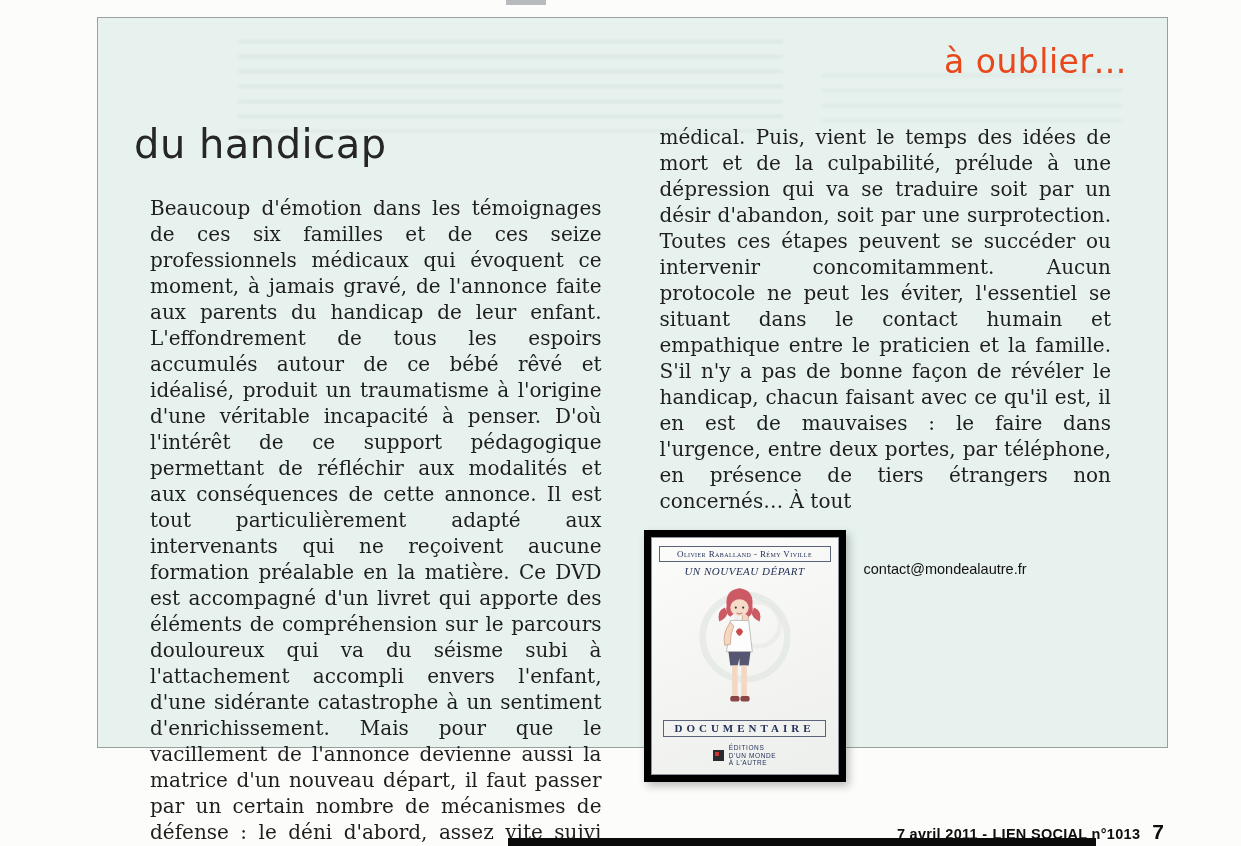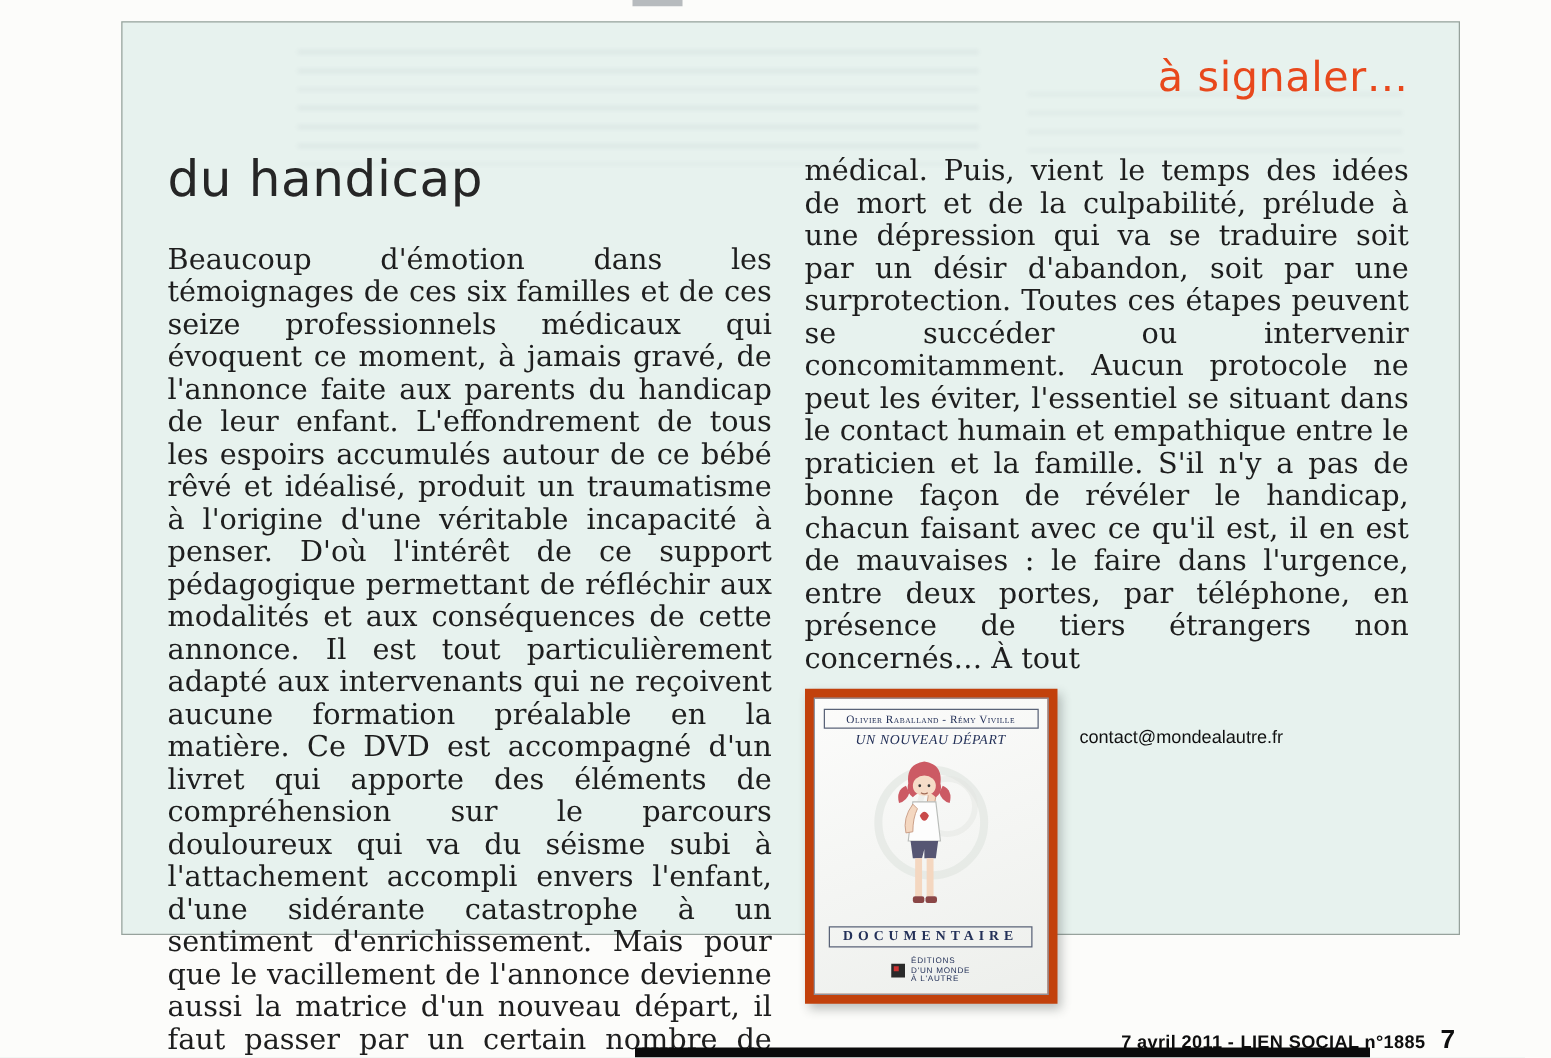--- a/index.html
+++ b/index.html
@@ -46,35 +46,35 @@
     font-family: "DejaVu Sans", sans-serif;
     font-weight: 500;
     font-size: 40px; line-height: 47px;
     letter-spacing: .5px;
     color: #262626;
     margin: 56px 0 0;
   }
 
   .body-text {
     font-family: "DejaVu Serif", serif;
-    font-size: 23px; line-height: 26px;
+    font-size: 20px; line-height: 26px;
     color: #1e1e1e;
     text-align: justify;
-    margin: 0;
+    margin: 16px;
   }
   .col-left .body-text { margin-top: 27px; }
   .col-right > .body-text { margin-top: 106px; }
 
   .media-row { display: flex; margin-top: 11px; }
   .media-right { flex: 1; min-width: 0; padding-left: 18px; }
 
   
   .dvd-outer {
     width: 202px; flex: 0 0 202px;
-    background: #c2410c;
+    background: #000000;
     padding: 7px;
     box-shadow: 3px 4px 8px rgba(40,50,45,.3);
     align-self: flex-start;
   }
   .dvd {
     border: 1px solid #8d93a0;
     background: linear-gradient(160deg, #fcfcfb, #edefec);
     padding: 8px 7px 7px;
     text-align: center;
   }
@@ -149,21 +149,21 @@
   .scan-smudge { position: absolute; left: 506px; top: 0; width: 40px; height: 5px; background: #9aa0a4; opacity: .7; }
 </style>
 </head>
 <body>
 
 <div class="page">
 
   <div class="ghost ghost-a"></div>
   <div class="ghost ghost-b"></div>
 
-  <div class="section-label">à signaler…</div>
+  <div class="section-label">à oublier…</div>
 
   <div class="columns">
 
     <div class="col col-left">
       <h1 class="article-title"><br><span>du handicap</span></h1>
       <p class="body-text">Beaucoup d'émotion dans les témoignages de ces six familles et de ces seize professionnels médicaux qui évoquent ce moment, à jamais gravé, de l'annonce faite aux parents du handicap de leur enfant. L'effondrement de tous les espoirs accumulés autour de ce bébé rêvé et idéalisé, produit un traumatisme à l'origine d'une véritable incapacité à penser. D'où l'intérêt de ce support pédagogique permettant de réfléchir aux modalités et aux conséquences de cette annonce. Il est tout particulièrement adapté aux intervenants qui ne reçoivent aucune formation préalable en la matière. Ce DVD est accompagné d'un livret qui apporte des éléments de compréhension sur le parcours douloureux qui va du séisme subi à l'attachement accompli envers l'enfant, d'une sidérante catastrophe à un sentiment d'enrichissement. Mais pour que le vacillement de l'annonce devienne aussi la matrice d'un nouveau départ, il faut passer par un certain nombre de mécanismes de défense : le déni d'abord, assez vite suivi par la colère, la révolte et l'agressivité envers le corps</p>
     </div>
 
     <div class="col col-right">
       <p class="body-text">médical. Puis, vient le temps des idées de mort et de la culpabilité, prélude à une dépression qui va se traduire soit par un désir d'abandon, soit par une surprotection. Toutes ces étapes peuvent se succéder ou intervenir concomitamment. Aucun protocole ne peut les éviter, l'essentiel se situant dans le contact humain et empathique entre le praticien et la famille. S'il n'y a pas de bonne façon de révéler le handicap, chacun faisant avec ce qu'il est, il en est de mauvaises : le faire dans l'urgence, entre deux portes, par téléphone, en présence de tiers étrangers non concernés… À tout</p>
@@ -224,18 +224,18 @@
         </div>
 
       </div>
     </div>
 
   </div>
 </div>
 
 <div class="footer">
   <span class="footer-date">7 avril 2011 -</span>
-  <span class="footer-mag">LIEN SOCIAL n°1885</span>
+  <span class="footer-mag">LIEN SOCIAL n°1013</span>
   <span class="footer-page">7</span>
 </div>
 
 <div class="scan-smudge"></div>
 <div class="scan-bar"></div>
 
 </body></html>

